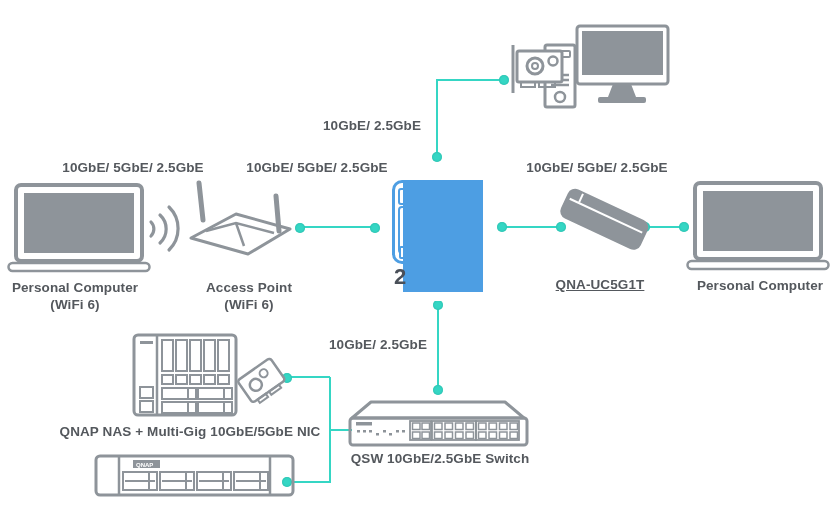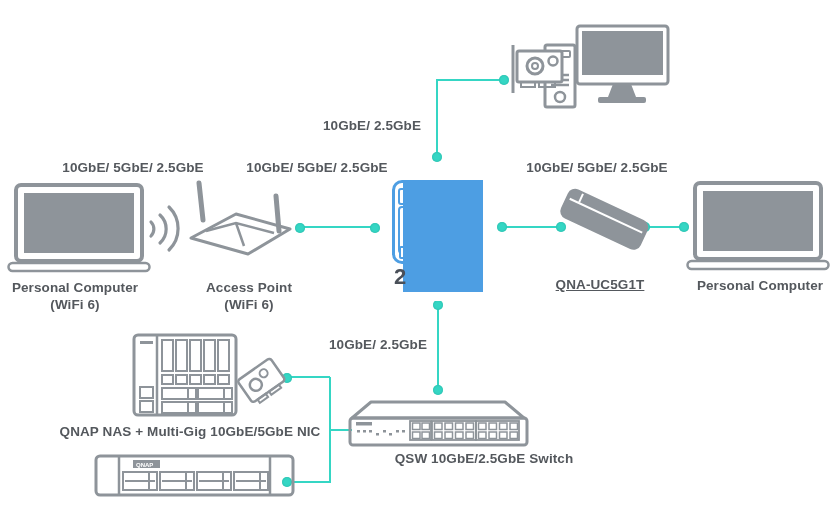--- a/index.html
+++ b/index.html
@@ -228,17 +228,17 @@
     <div>Personal Computer</div>
     <div>(WiFi 6)</div>
   </div>
   <div class="lbl" style="left:240px;top:279px;margin-left:9px;">
     <div>Access Point</div>
     <div>(WiFi 6)</div>
   </div>
   <div class="lbl" style="left:600px;top:276px;text-decoration:underline;">QNA-UC5G1T</div>
   <div class="lbl" style="left:760px;top:277px;">Personal Computer</div>
   <div class="lbl" style="left:190px;top:423px;">QNAP NAS + Multi-Gig 10GbE/5GbE NIC</div>
-  <div class="lbl" style="left:440px;top:450px;margin-left:44px;">
+  <div class="lbl" style="left:440px;top:450px;">
     <div>QSW 10GbE/2.5GbE Switch</div>
   </div>
 
 </div>
 
 </body></html>

